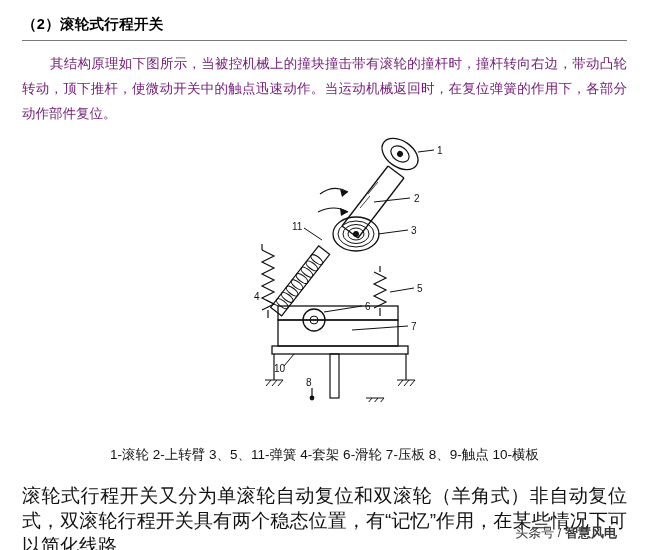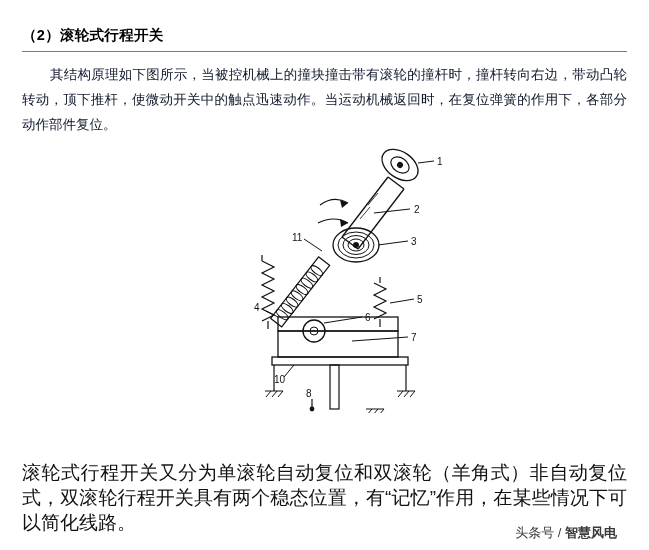--- a/index.html
+++ b/index.html
@@ -13,41 +13,41 @@
     font-family: "Liberation Sans", sans-serif;
     color: #1a1a1a;
     position: relative;
     overflow: hidden;
   }
   .page {
     position: relative;
     width: 649px;
     height: 550px;
     box-sizing: border-box;
-    padding: 12px 22px;
+    padding: 1px 22px;
   }
   .heading {
     font-size: 14.5px;
     font-weight: bold;
     color: #000;
     padding-top: 14px;
     padding-bottom: 4px;
     letter-spacing: 0.3px;
   }
   .rule {
     border: none;
     border-top: 1px solid #7a7a7a;
     margin: 2px 0 10px 0;
     height: 0;
   }
   .para {
     font-size: 13.5px;
     line-height: 25px;
     text-align: justify;
-    color: #0f172a;
+    color: #701a75;
     margin: 0 0 4px 0;
   }
   .para.indent {
     text-indent: 28px;
   }
   .figure-area {
     position: relative;
     height: 300px;
     margin-top: 4px;
   }
@@ -213,20 +213,21 @@
             <line x1="344" y1="268" x2="362" y2="268"></line>
             <line x1="345" y1="274" x2="350" y2="268"></line>
             <line x1="351" y1="274" x2="356" y2="268"></line>
             <line x1="357" y1="274" x2="362" y2="268"></line>
           </g>
         </g>
       </svg>
     </div>
   </div>
 
+  <div class="legend">1-滚轮 2-上转臂 3、5、11-弹簧 4-套架 6-滑轮 7-压板 8、9-触点 10-横板</div>
 
   <p class="tail">滚轮式行程开关又分为单滚轮自动复位和双滚轮（羊角式）非自动复位式，双滚轮行程开关具有两个稳态位置，有“记忆”作用，在某些情况下可以简化线路。</p>
 
   <div class="watermark">
     <span>头条号 / </span><span class="wm-brand">智慧风电</span>
   </div>
 
 </div>
 
 </body></html>

